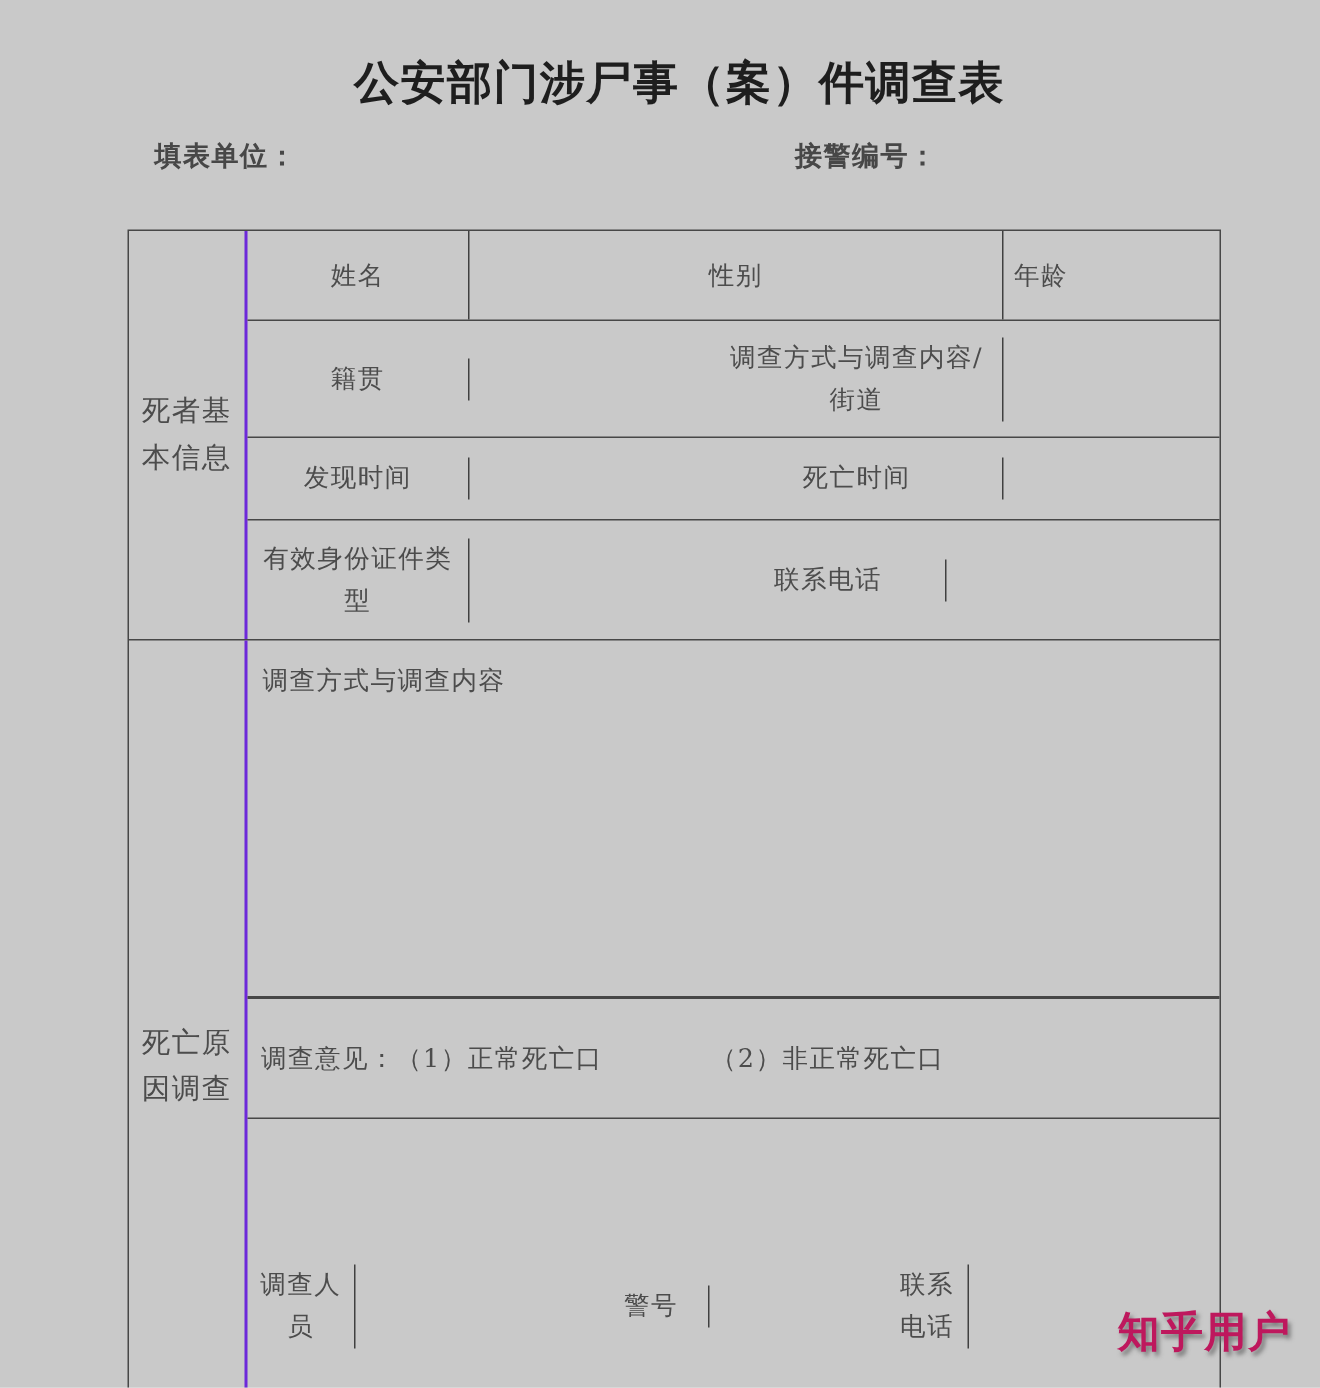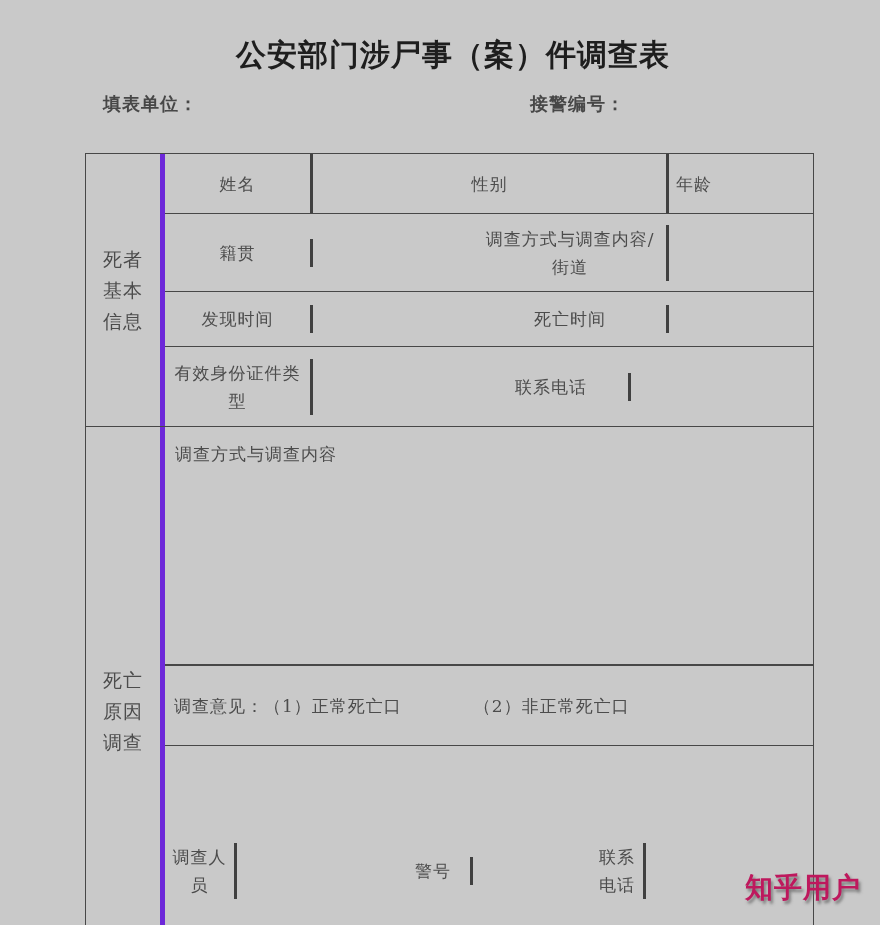--- a/index.html
+++ b/index.html
@@ -25,37 +25,37 @@
   .alert-no{left:530px;}
 
   .tbl{
     position:absolute;left:85px;top:153px;width:729px;
     box-sizing:border-box;border:1px solid #474747;
   }
   .section{display:flex;}
   .sec2{border-top:1px solid #474747;}
   .sec-label{
     width:79px;box-sizing:border-box;
-    border-right:5px solid #6d28d9;
+    border-right:2px solid #6d28d9;
     display:flex;align-items:center;justify-content:center;
     text-align:center;padding:0 8px;
     font-size:19px;line-height:31px;letter-spacing:1px;
   }
   .sec-body{width:648px;}
   .row{display:flex;box-sizing:border-box;}
   .row + .row{border-top:1px solid #474747;align-items:center;}
   .r1{height:59px;}
   .r2{height:78px;}
   .r3{height:55px;}
   .r4{height:80px;}
   .r5{height:237px;}
   .r6{height:81px;border-top-width:2px !important;}
   .r7{height:250px;}
   .cell{
-    box-sizing:border-box;border-right:3px solid #404040;
+    box-sizing:border-box;border-right:1px solid #404040;
     display:flex;align-items:center;justify-content:center;
     text-align:center;padding:0 7px;
     font-size:17px;line-height:28px;letter-spacing:1px;
   }
   .cell:last-child{border-right:none;}
   .w72{width:72px;}.w55{width:55px;}.w77{width:77px;}.w118{width:118px;}
   .w144{width:144px;}.w148{width:148px;}.w157{width:157px;}.w159{width:159px;}
   .w161{width:161px;}.w167{width:167px;flex:1;}.w182{width:182px;flex:1;}
   .w195{width:195px;}.w356{width:356px;}
   .cell.left{justify-content:flex-start;text-align:left;}

